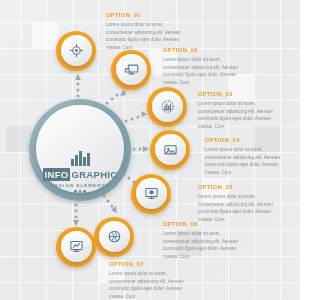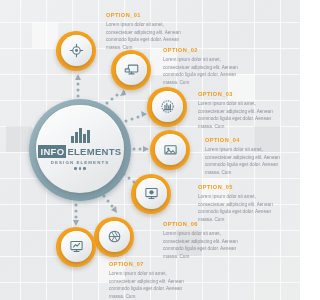--- a/index.html
+++ b/index.html
@@ -59,21 +59,21 @@
     top: 6px;
     width: 88px;
     height: 88px;
     border-radius: 50%;
     background: linear-gradient(145deg, #ffffff 0%, #f3f4f5 40%, #dfe1e3 100%);
     box-shadow: 0 2px 4px rgba(90,105,115,0.35),
                 inset 0 1px 1px rgba(255,255,255,0.9);
     display: flex;
     flex-direction: column;
     align-items: center;
-    justify-content: center;
+    justify-content: flex-end;
   }
   .hub-bars {
     display: flex;
     align-items: flex-end;
     gap: 1px;
     height: 15px;
     margin-bottom: 2px;
   }
   .hub-bars i {
     display: block;
@@ -236,21 +236,21 @@
     <div class="hub-inner">
       <div class="hub-bars">
         <i style="height:7px"></i>
           <i style="height:11px"></i>
           <i style="height:15px"></i>
           <i style="height:9px"></i>
           <i style="height:13px"></i>
       </div>
       <div class="hub-title">
         <span class="boxed">INFO</span>
-          <span class="plain">ELEMENTS</span>
+          <span class="plain">GRAPHIC</span>
       </div>
       <div class="hub-sub">DESIGN ELEMENTS</div>
       <div class="hub-dots">
           <i></i>
           <i></i>
           <i></i>
         </div>
     </div>
   </div>
 

